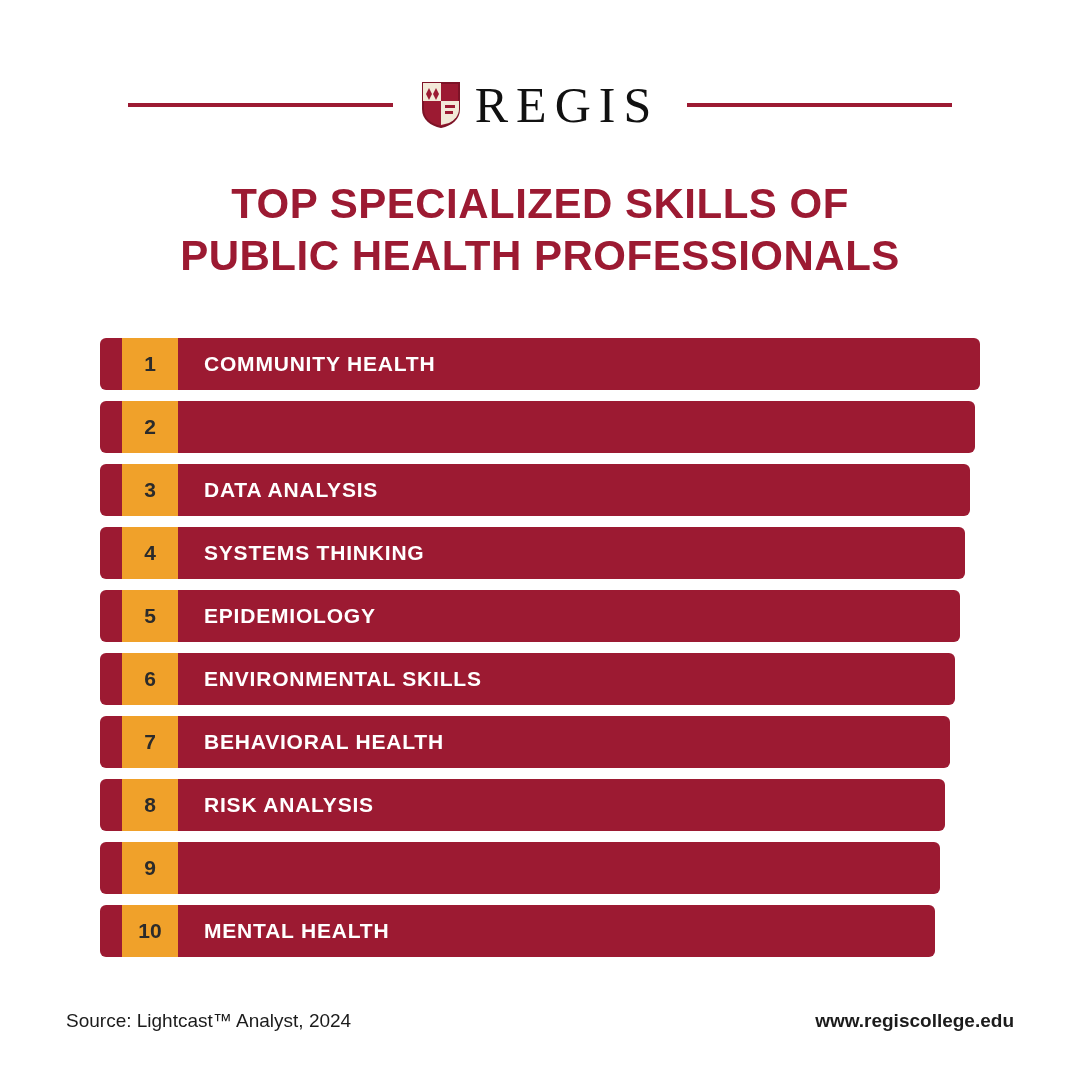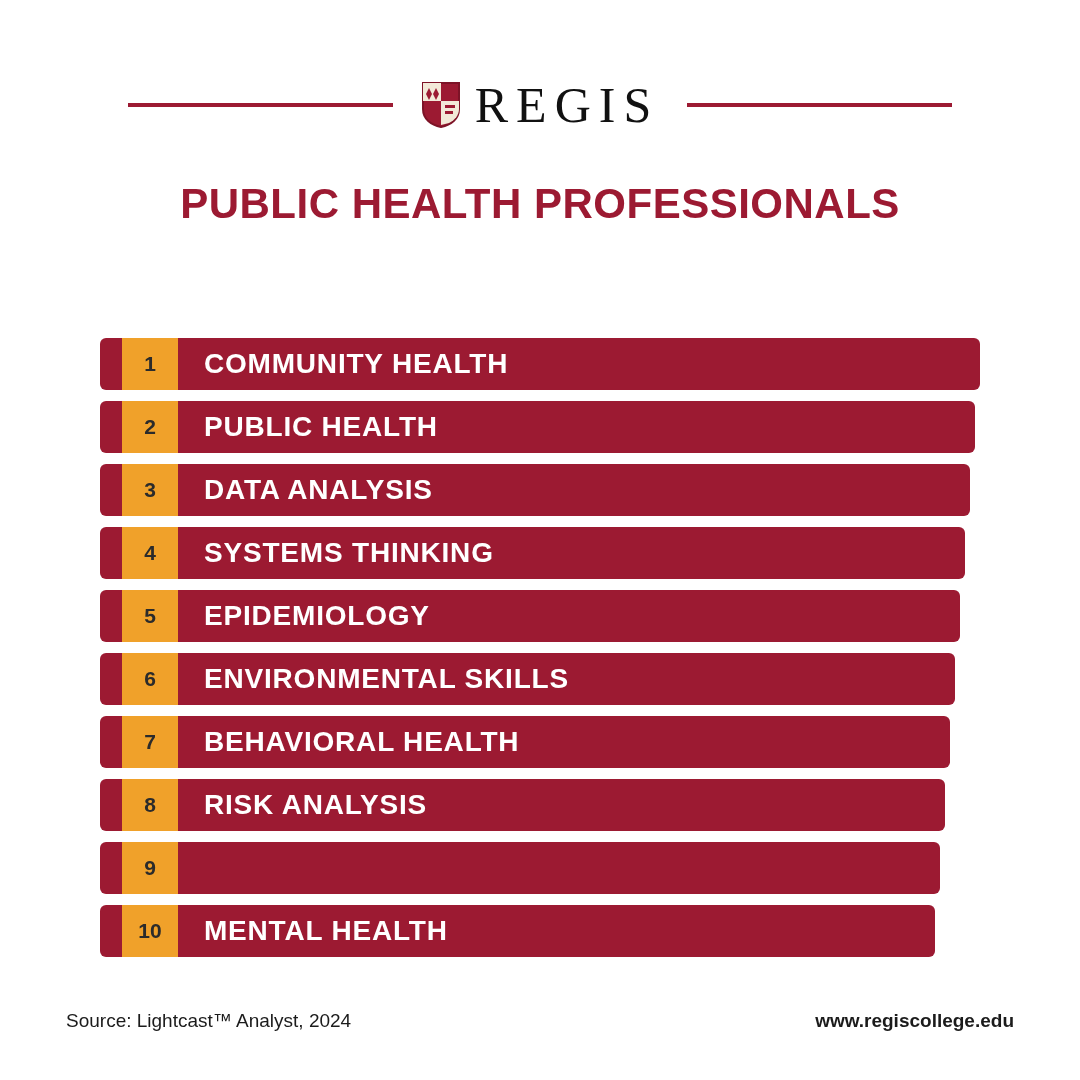--- a/index.html
+++ b/index.html
@@ -113,21 +113,21 @@
     align-items: center;
     justify-content: center;
     margin-left: 22px;
   }
   .skill {
     position: relative;
     z-index: 2;
     display: flex;
     align-items: center;
     color: #ffffff;
-    font-size: 28px;
+    font-size: 21px;
     font-weight: bold;
     letter-spacing: 0.8px;
     padding-left: 26px;
     white-space: nowrap;
   }
 
   
   .footer {
     position: absolute;
     bottom: 48px;
@@ -168,33 +168,33 @@
           <rect x="24" y="30" width="8" height="3" fill="#9C1A32"></rect>
         </svg>
       </span>
       <span class="brand-name">REGIS</span>
     </div>
 
     <div class="rule rule-right"></div>
   </div>
 
   <div class="title-block">
+    <div class="title-line">TOP SPECIALIZED SKILLS OF</div>
     <div class="title-line">PUBLIC HEALTH PROFESSIONALS</div>
   </div>
 
   <div class="list" id="skills-list">
       <div class="row">
         <div class="bar" style="width: 100%;"></div>
         <div class="rank">1</div>
         <div class="skill">COMMUNITY HEALTH</div>
       </div>
       <div class="row">
         <div class="bar" style="width: 99.4%;"></div>
         <div class="rank">2</div>
-        <div class="skill">PUBLIC HEALTH</div>
       </div>
       <div class="row">
         <div class="bar" style="width: 98.9%;"></div>
         <div class="rank">3</div>
         <div class="skill">DATA ANALYSIS</div>
       </div>
       <div class="row">
         <div class="bar" style="width: 98.3%;"></div>
         <div class="rank">4</div>
         <div class="skill">SYSTEMS THINKING</div>

